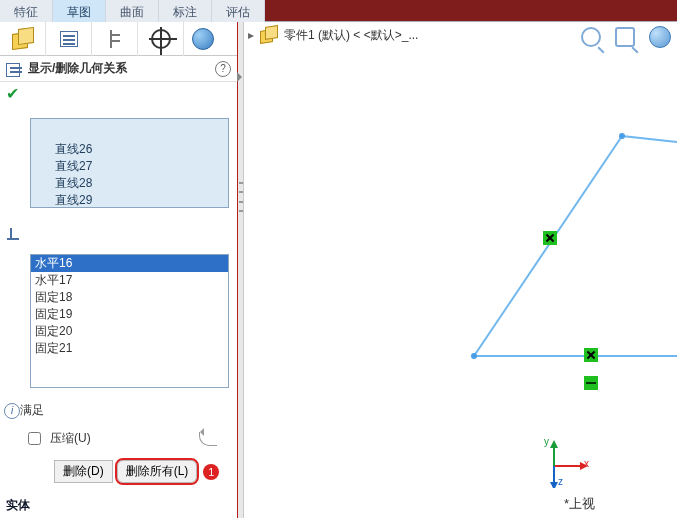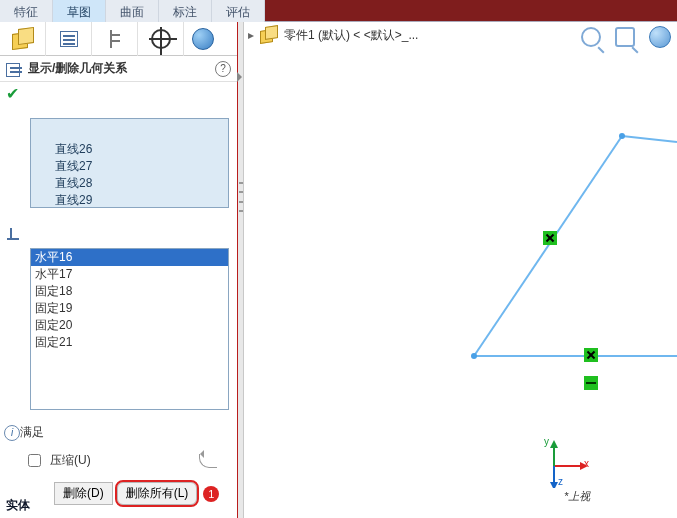--- a/index.html
+++ b/index.html
@@ -43,21 +43,21 @@
   .okcheck { color:#1a9c3a; font-size:16px; cursor:pointer; }
 
   .entitybox { margin:14px 8px 8px 30px; border:1px solid #8aa6c1; background:#dceaf5; padding:22px; height:90px; overflow:auto; }
   .entitybox div { height:17px; line-height:17px; padding-left:2px; color:#22405e; cursor:pointer; }
 
   .relhead { display:flex; align-items:center; margin:8px 0 0 6px; height:18px; }
   .relhead .perp { width:16px; height:16px; margin-right:8px; position:relative; }
   .relhead .perp::before { content:""; position:absolute; left:1px; bottom:1px; width:12px; height:2px; background:#4a6fa0; }
   .relhead .perp::after { content:""; position:absolute; left:4px; bottom:1px; width:2px; height:12px; background:#4a6fa0; }
 
-  .relbox { margin:6px 8px 8px 30px; border:1px solid #8aa6c1; background:#fff; padding:0; height:162px; overflow:auto; }
+  .relbox { margin:12px 8px 8px 30px; border:1px solid #8aa6c1; background:#fff; padding:0; height:134px; overflow:auto; }
   .relbox div { height:17px; line-height:17px; padding-left:4px; color:#333; cursor:pointer; }
   .relbox div.sel { background:#2e70c8; color:#fff; }
 
   .statusrow { display:flex; align-items:center; margin:6px 8px 4px 4px; }
   .infoicon { width:16px; height:16px; border:1px solid #6a8ab0; border-radius:50%; color:#3a6aa0; font-size:10px; text-align:center; line-height:14px; }
   .infoicon::before { content:"i"; font-style:italic; }
 
   .suppressrow { display:flex; align-items:center; margin:6px 0 6px 24px; gap:6px; }
   .undoicon { margin-left:auto; margin-right:20px; width:18px; height:14px; border:1.5px solid #999; border-top:none; border-right:none; border-radius:0 0 0 10px; position:relative; cursor:pointer; }
   .undoicon::after { content:""; position:absolute; left:-4px; top:-4px; border:4px solid transparent; border-right-color:#999; }
@@ -90,21 +90,21 @@
 
   svg.sketch { position:absolute; left:0; top:0; width:100%; height:100%; }
   .relmark { width:14px; height:14px; background:#1fbf1f; position:absolute; }
   .relmark.x::before, .relmark.x::after { content:""; position:absolute; left:2px; top:6px; width:10px; height:2px; background:#000; }
   .relmark.x::before { transform:rotate(45deg); }
   .relmark.x::after { transform:rotate(-45deg); }
   .relmark.h::before { content:""; position:absolute; left:2px; top:6px; width:10px; height:2px; background:#003300; }
 
   .triad { position:absolute; left:296px; bottom:30px; width:50px; height:50px; }
   .triadlabel { position:absolute; font-size:10px; }
-  .viewlabel { position:absolute; left:320px; bottom:14px; font-size:11px; color:#333;font-style:italic; }
+  .viewlabel { position:absolute; left:320px; bottom:5px; font-size:13px; color:#333; }
 </style>
 </head>
 <body>
 
 <div class="topbar">
   <div class="tab">特征</div>
   <div class="tab active">草图</div>
   <div class="tab">曲面</div>
   <div class="tab">标注</div>
   <div class="tab">评估</div>

